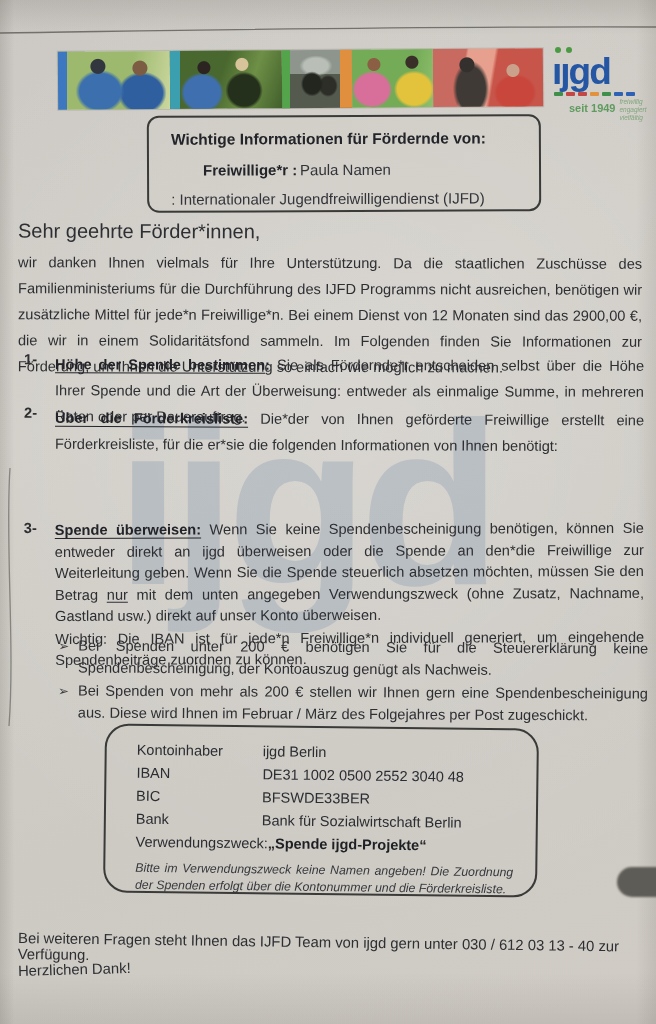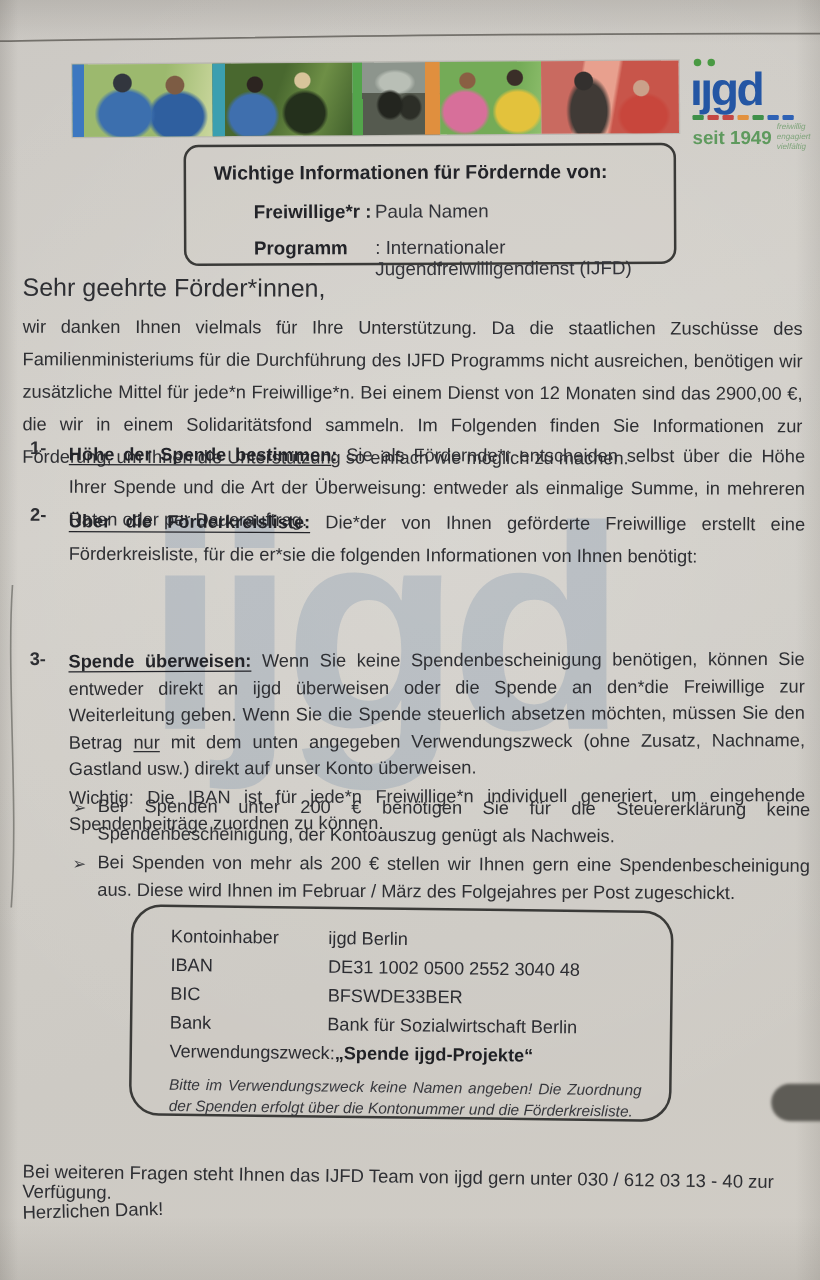--- a/index.html
+++ b/index.html
@@ -63,21 +63,21 @@
 
   
   .logo{left:552px;top:46px;width:100px;z-index:2;}
   .logo-word{position:relative;display:inline-block;font-size:37px;font-weight:bold;
     color:#2456a4;letter-spacing:-2px;line-height:1;padding-top:7px;}
   .logo-dot{position:absolute;width:6px;height:6px;border-radius:50%;background:#4a9a43;top:1px;}
   .logo-dot.d1{left:3px;} .logo-dot.d2{left:14px;}
   .dashes{display:flex;gap:3px;margin:2px 0 2px 2px;}
   .dash{width:9px;height:4px;border-radius:1px;}
   .tagline-row{display:flex;align-items:flex-start;gap:4px;margin-left:2px;}
-  .tagline{font-size:15px;font-weight:bold;color:#5f9a5e;margin-top:4px;}
+  .tagline{font-size:11px;font-weight:bold;color:#5f9a5e;margin-top:4px;margin-left:15px;}
   .motto{display:flex;flex-direction:column;line-height:1.25;}
   .motto span{font-size:6.5px;color:#6b9a68;opacity:0.8;font-style:italic;}
 
   
   .hbox{left:147px;top:115px;width:394px;height:97px;border:2px solid #3a3a38;border-radius:12px;
     z-index:2;padding:13px 14px 0 22px;box-sizing:border-box;transform:rotate(-0.25deg);
     background:rgba(210,207,201,0.25);}
   .hbox .title{font-size:15.5px;font-weight:bold;color:#232429;}
   .hbox .hrow{margin-top:12.5px;font-size:15px;display:flex;}
   .hbox .hlabel{font-weight:bold;color:#232429;min-width:97px;margin-left:32px;}
@@ -167,21 +167,20 @@
     </div>
   </div>
 
   <div class="abs hbox">
     <div class="title">Wichtige Informationen für Fördernde von:</div>
     <div class="hrow">
       <span class="hlabel">Freiwillige*r :</span>
       <span class="hval">Paula Namen</span>
     </div>
     <div class="hrow">
-      <span class="hlabel">Programm</span>
       <span class="hval">: Internationaler Jugendfreiwilligendienst (IJFD)</span>
     </div>
   </div>
 
   <div class="abs greeting">Sehr geehrte Förder*innen,</div>
   <div class="abs intro">wir danken Ihnen vielmals für Ihre Unterstützung. Da die staatlichen Zuschüsse des Familienministeriums für die Durchführung des IJFD Programms nicht ausreichen, benötigen wir zusätzliche Mittel für jede*n Freiwillige*n. Bei einem Dienst von 12 Monaten sind das 2900,00 €, die wir in einem Solidaritätsfond sammeln. Im Folgenden finden Sie Informationen zur Förderung, um Ihnen die Unterstützung so einfach wie möglich zu machen.</div>
 
   <div class="abs item item1">
     <span class="num">1-</span>
     <div class="itxt"><span class="ititle">Höhe der Spende bestimmen</span><span class="isep">: </span><span>Sie als Fördernde*r entscheiden selbst über die Höhe Ihrer Spende und die Art der Überweisung: entweder als einmalige Summe, in mehreren Raten oder per Dauerauftrag.</span></div>

